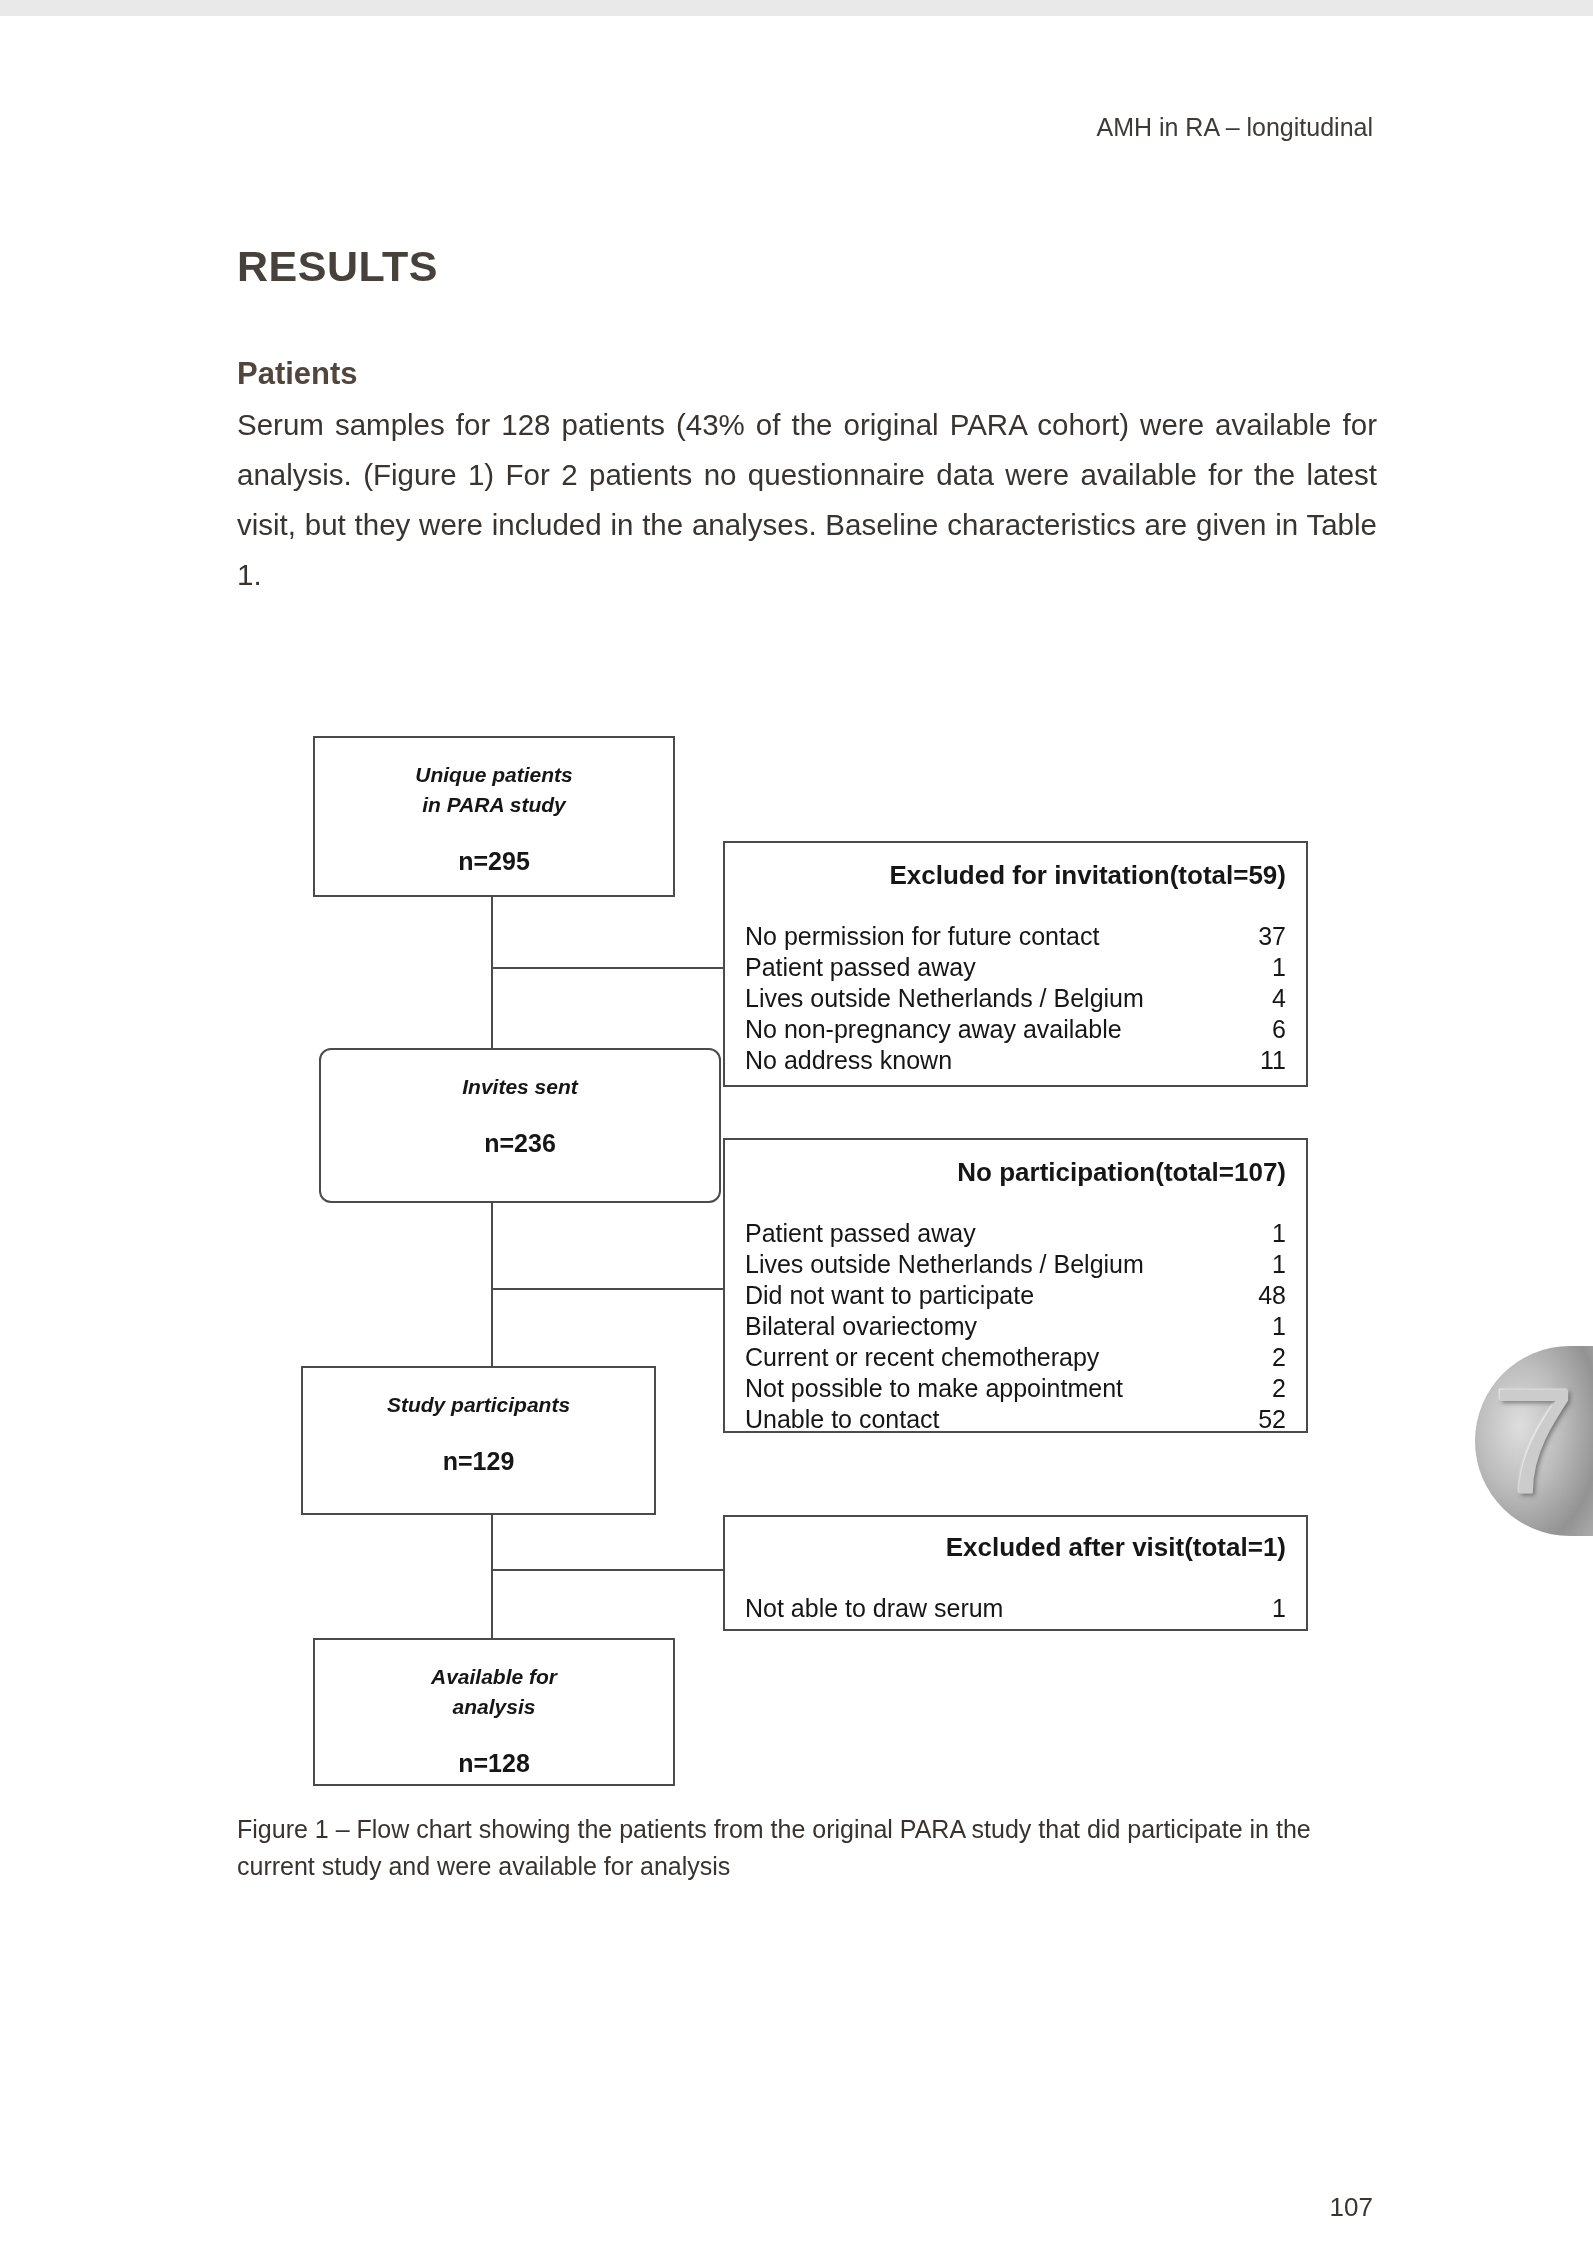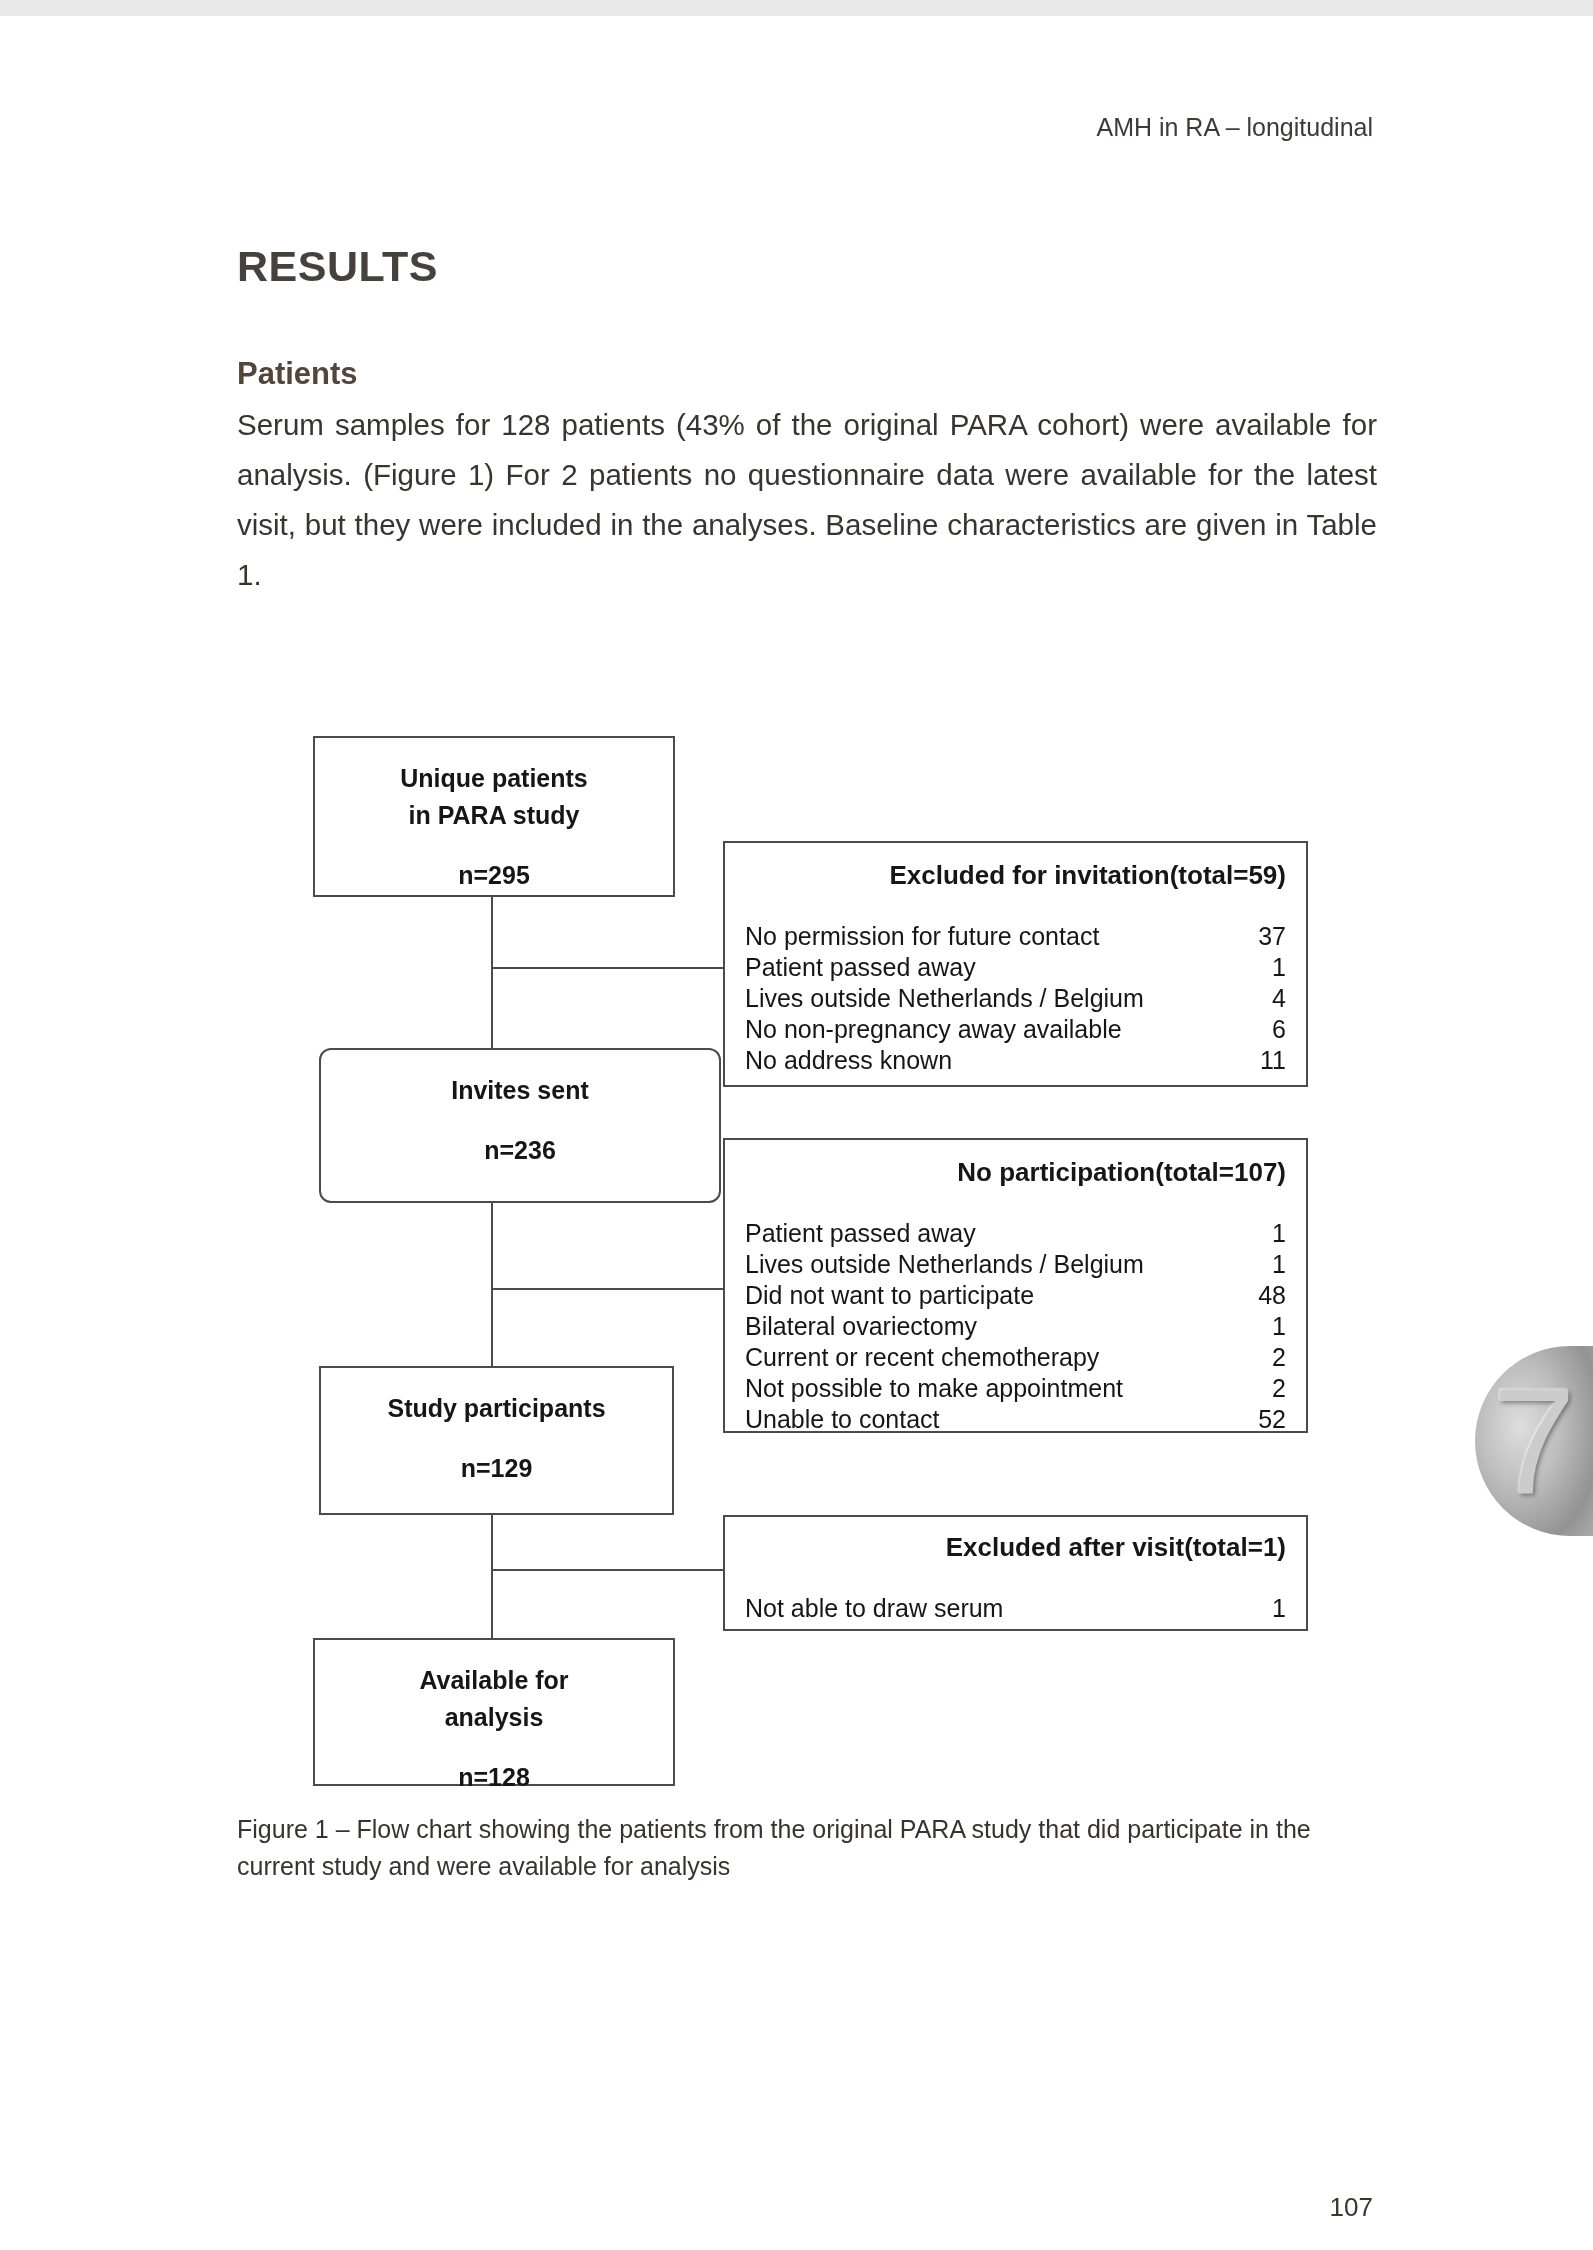--- a/index.html
+++ b/index.html
@@ -55,23 +55,24 @@
     background: #ffffff;
     display: flex;
     flex-direction: column;
     align-items: center;
     text-align: center;
     color: #161616;
     padding-top: 22px;
   }
   .flow-box .box-title {
     font-weight: bold;
-    font-size: 25px;
-    line-height: 37px;
+    font-size: 21px;
+    line-height: 30px;
     white-space: pre-line;
+    font-style: italic;
   }
   .flow-box .box-count {
     font-weight: bold;
     font-size: 25px;
     margin-top: 27px;
   }
   .side-box {
     position: absolute;
     left: 723px;
     width: 585px;
@@ -147,21 +148,21 @@
     <div class="box-title">Unique patients
 in PARA study</div>
     <div class="box-count">n=295</div>
   </div>
 
   <div class="flow-box" style="left:319px; top:1032px; width:402px; height:155px;border-radius:12px;">
     <div class="box-title">Invites sent</div>
     <div class="box-count">n=236</div>
   </div>
 
-  <div class="flow-box" style="left:319px; top:1350px; width:355px; height:149px;">
+  <div class="flow-box" style="left:301px; top:1350px; width:355px; height:149px;">
     <div class="box-title">Study participants</div>
     <div class="box-count">n=129</div>
   </div>
 
   <div class="flow-box" style="left:313px; top:1622px; width:362px; height:148px;">
     <div class="box-title">Available for
 analysis</div>
     <div class="box-count">n=128</div>
   </div>
 

